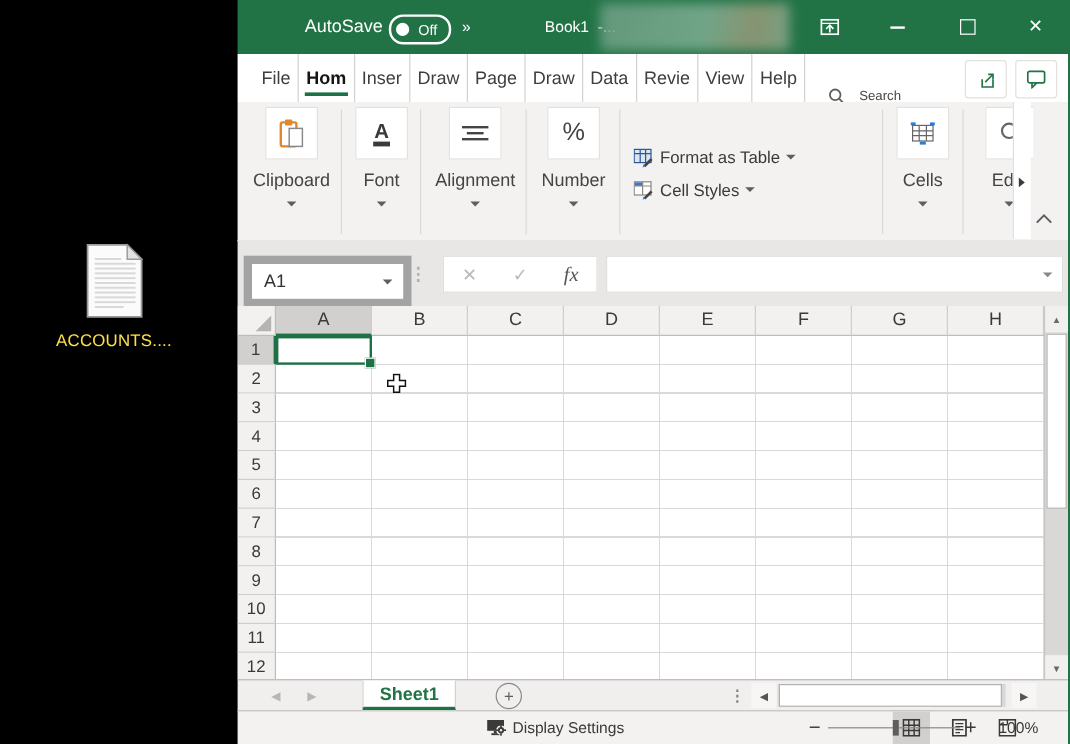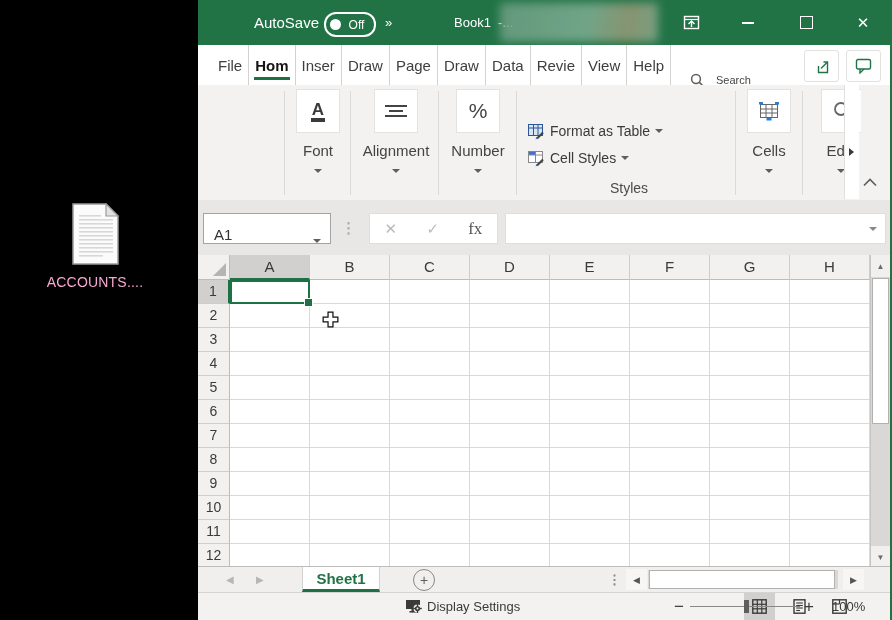--- a/index.html
+++ b/index.html
@@ -3,21 +3,21 @@
 <meta charset="utf-8">
 <style>
   html,body{margin:0;padding:0;background:#333;}
   .screen{position:relative;width:892px;height:620px;background:#000;overflow:hidden;
           font-family:"Liberation Sans",sans-serif;-webkit-font-smoothing:antialiased;}
   .abs{position:absolute;}
 
   
   .desktop{position:absolute;left:0;top:0;width:198px;height:620px;background:#000;}
   .desktop-icon{position:absolute;left:34px;top:203px;width:122px;text-align:center;cursor:default;}
-  .desktop-icon .lbl{margin-top:5px;color:#f9a8d4;font-size:14px;letter-spacing:.2px;}
+  .desktop-icon .lbl{margin-top:5px;color:#fde047;font-size:14px;letter-spacing:.2px;}
 
   
   .window{position:absolute;left:198px;top:0;width:694px;height:448px;background:#0f172a;}
   .win-edge{position:absolute;right:0;top:45px;width:2px;height:575px;background:#217346;z-index:60;}
 
   
   .titlebar{position:absolute;left:0;top:0;width:694px;height:45px;background:#217346;color:#fff;}
   .autosave-lbl{position:absolute;left:56px;top:0;line-height:45px;font-size:15px;}
   .toggle{position:absolute;left:126px;top:12px;width:48px;height:21px;border:2px solid #ffffff;
           border-radius:12px;display:flex;align-items:center;}
@@ -65,29 +65,29 @@
               font-size:14px;color:#3b3a39;white-space:nowrap;}
   .styles-lbl{position:absolute;left:0;width:100%;bottom:4px;text-align:center;font-size:14px;color:#4a4a4a;}
   .edit-strip{position:absolute;left:646px;top:0;width:14px;height:114px;background:#fff;
               border-left:1px solid #e1dfdd;}
   .more-tri{position:absolute;left:651px;top:63px;width:0;height:0;border-top:4px solid transparent;
             border-bottom:4px solid transparent;border-left:5px solid #3b3a39;}
 
   
   .fbar{position:absolute;left:0;top:200px;width:694px;height:55px;background:#e8e7e6;}
   .namebox{position:absolute;left:5px;top:13px;width:126px;height:29px;background:#fff;
-           border:1px solid #a3a3a3;display:flex;align-items:flex-end;font-size:15px;color:#333;}
+           border:7px solid #a3a3a3;display:flex;align-items:center;font-size:15px;color:#333;}
   .namebox .val{padding-left:10px;flex:1;}
   .namebox .caret{margin-right:9px;}
   .fdots{position:absolute;left:143px;top:13px;height:29px;display:flex;align-items:center;
          color:#b3b1af;font-size:15px;font-weight:bold;}
   .fxbox{position:absolute;left:171px;top:13px;width:127px;height:29px;background:#fff;
          border:1px solid #e0dedc;display:flex;align-items:center;justify-content:space-around;}
   .fx-cancel,.fx-enter{color:#bcbab8;font-size:15px;}
-  .fx-ins{font-family:"Liberation Serif",serif;font-size:17px;color:#555;}
+  .fx-ins{font-family:"Liberation Serif",serif;font-style:italic;font-size:17px;color:#555;}
   .finput{position:absolute;left:307px;top:13px;width:379px;height:29px;background:#fff;
           border:1px solid #e0dedc;display:flex;align-items:center;justify-content:flex-end;}
   .finput .val{flex:1;padding-left:8px;font-size:14px;color:#333;}
   .finput .caret{margin-right:8px;border-top-color:#8a8886;}
 
   
   .grid{position:absolute;left:0;top:255px;width:694px;height:311px;background:#fff;overflow:hidden;}
   .corner{position:absolute;left:0;top:0;width:32px;height:25px;background:#f2f1f0;
           border-right:1px solid #bdbcbb;border-bottom:1px solid #bdbcbb;box-sizing:border-box;}
   .corner .tri{position:absolute;right:3px;bottom:3px;width:0;height:0;
@@ -266,20 +266,31 @@
     </div>
 
     <div class="ribbon">
       <div class="rsep" style="left:86px;"></div>
       <div class="rsep" style="left:152px;"></div>
       <div class="rsep" style="left:240px;"></div>
       <div class="rsep" style="left:318px;"></div>
       <div class="rsep" style="left:537px;"></div>
       <div class="rsep" style="left:604px;"></div>
 
+      <div class="rg" style="left:6px;width:78px;">
+        <div class="rg-btn">
+          <svg width="26" height="27" viewBox="0 0 26 27">
+            <rect x="4" y="4" width="13" height="20" rx="1.5" fill="#fff" stroke="#e0862c" stroke-width="2"></rect>
+            <rect x="7.5" y="1.5" width="6" height="5" rx="1" fill="#e0862c"></rect>
+            <rect x="11" y="9" width="11" height="15" fill="#fff" stroke="#8a8886" stroke-width="1.2"></rect>
+          </svg>
+        </div>
+        <div class="rg-label">Clipboard</div>
+        <span class="caret rg-caret"></span>
+      </div>
 
       <div class="rg" style="left:88px;width:64px;">
         <div class="rg-btn">
           <div class="font-ico">A</div>
         </div>
         <div class="rg-label">Font</div>
         <span class="caret rg-caret"></span>
       </div>
 
       <div class="rg" style="left:156px;width:84px;">
@@ -320,21 +331,20 @@
             <rect x="0.5" y="1.5" width="14" height="11" fill="#dbe5f1" stroke="#2b579a"></rect>
             <line x1="0.5" y1="5" x2="14.5" y2="5" stroke="#2b579a"></line>
             <line x1="5.5" y1="1.5" x2="5.5" y2="12.5" stroke="#2b579a"></line>
             <line x1="10" y1="1.5" x2="10" y2="12.5" stroke="#2b579a"></line>
             <path d="M9 15.5 L15 9.5" stroke="#444" stroke-width="2.2"></path>
             <path d="M7.5 16.5 l2.5 -1 l-1.6 -1.6 z" fill="#2b7cd3"></path>
           </svg>
           <span>Format as Table</span>
           <span class="caret"></span>
         </div>
-        <div class="styles-lbl">Styles</div>
       </div>
 
       <div class="rg" style="left:547px;width:48px;">
         <div class="rg-btn">
           <svg width="24" height="22" viewBox="0 0 24 22">
             <rect x="3.5" y="4.5" width="17" height="13" fill="#fff" stroke="#666"></rect>
             <line x1="3.5" y1="9" x2="20.5" y2="9" stroke="#666"></line>
               <line x1="3.5" y1="13" x2="20.5" y2="13" stroke="#666"></line>
             <line x1="9" y1="4.5" x2="9" y2="17.5" stroke="#666"></line>
               <line x1="15" y1="4.5" x2="15" y2="17.5" stroke="#666"></line>

